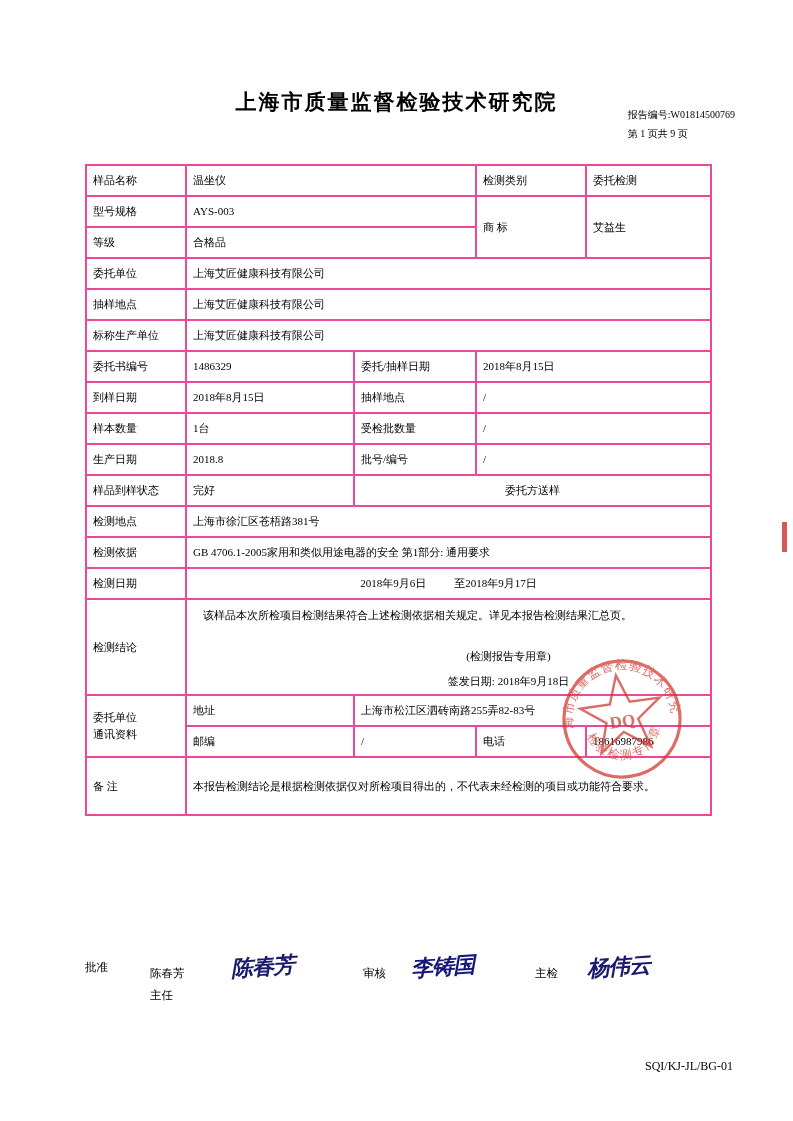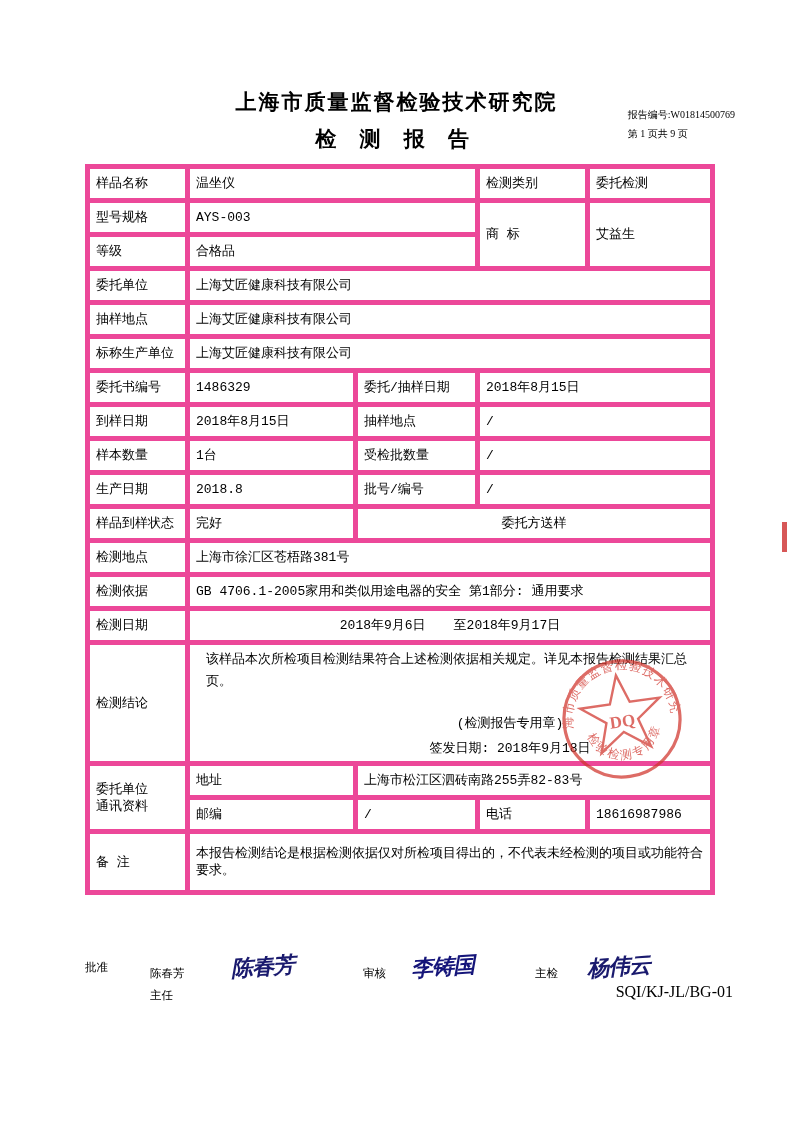--- a/index.html
+++ b/index.html
@@ -50,27 +50,26 @@
   }
   table.main {
     position: absolute;
     left: 85px;
     top: 164px;
     width: 625px;
     border-collapse: collapse;
     table-layout: fixed;
   }
   table.main td {
-    border: 5px solid #ec4899;
+    border: 2px solid #ec4899;
     padding: 4px 6px;
-    font-size: 13px;
+    font-size: 11px;
     vertical-align: middle;
     line-height: 17px;
     height: 21px;
-    font-family: Liberation Mono, monospace;
   }
   td.lbl {
     width: 88px;
     padding-left: 8px;
     white-space: nowrap;
   }
   td.val {
     padding-left: 10px;
   }
   td.lbl2 {
@@ -132,22 +131,22 @@
     font-size: 22px;
     color: #1a1a6e;
     transform: rotate(-4deg);
     display: inline-block;
     letter-spacing: -1px;
   }
   .sig-script.b { color: #15157a; }
   .footer-code {
     position: absolute;
     right: 60px;
-    top: 983px;
-    font-size: 16px;
+    top: 1059px;
+    font-size: 12px;
     font-family: "Liberation Serif", "DejaVu Serif", serif;
     text-align: center;
   }
   
   .seal {
     position: absolute;
     left: 556px;
     top: 653px;
     width: 132px;
     height: 132px;
@@ -164,21 +163,20 @@
     opacity: .85;
   }
 </style>
 </head>
 <body>
 
 <div class="page">
 
   <div class="header">
     <div class="title-main">上海市质量监督检验技术研究院</div>
-    <div class="title-sub">检 测 报 告</div>
   </div>
 
   <div class="report-meta">
     <div>报告编号:W01814500769</div>
     <div>第 1 页共 9 页</div>
   </div>
 
   <table class="main">
     <colgroup>
       <col style="width:100px">

